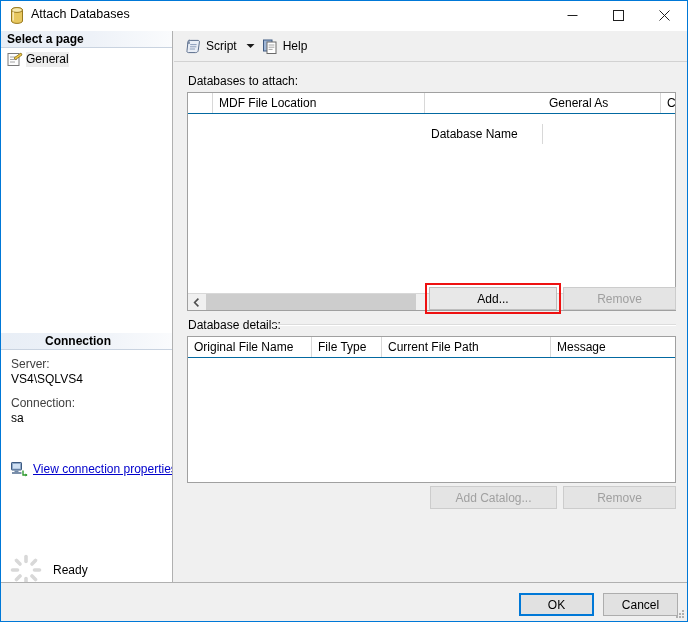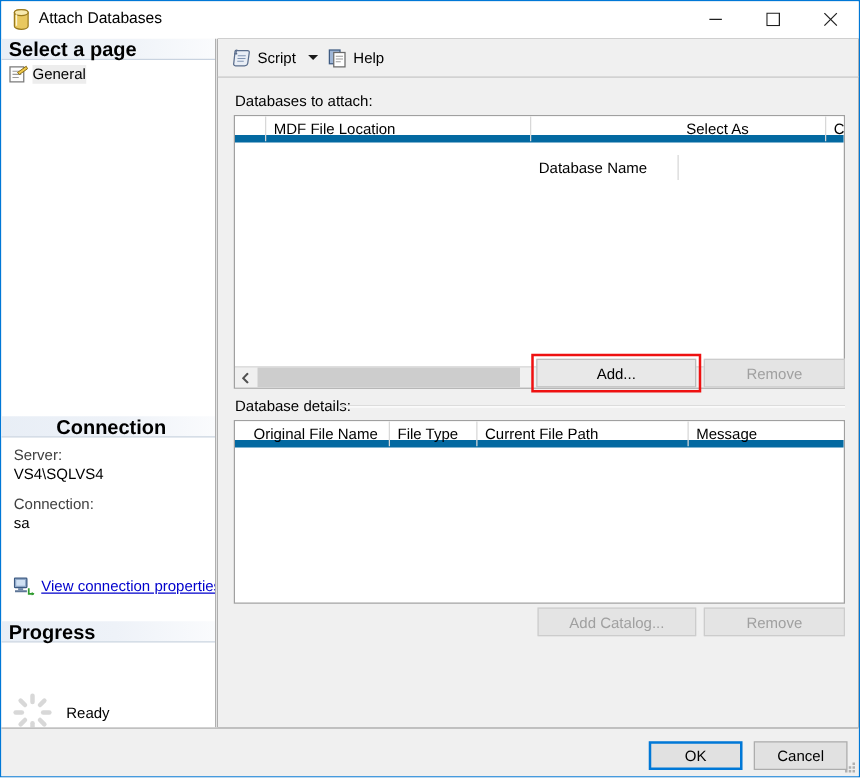--- a/index.html
+++ b/index.html
@@ -58,21 +58,21 @@
     box-sizing: border-box;
     overflow: hidden;
   }
   .side-head {
     position: absolute; left: 0;
     width: 203px; height: 17px;
     background: linear-gradient(to right, #e8eef6 0%, #eef2f8 45%, #ffffff 100%);
     border-bottom: 1px solid #c9d3e0;
     box-sizing: border-box;
     font-weight: bold;
-    font-size: 16px;
+    font-size: 12px;
     color: #000000;
     padding: 1px 0 0 6px;
     white-space: nowrap;
   }
   #side-head-page   { top: 0px; }
   #side-head-conn   { top: 302px; padding-left: 44px; }
   #side-head-prog   { top: 466px; }
 
   #page-item {
     position: absolute; left: 6px; top: 20px;
@@ -172,21 +172,21 @@
     overflow: hidden;
   }
   #grid-attach { left: 13px; top: 30px; width: 489px; height: 219px; }
   #grid-detail { left: 13px; top: 274px; width: 489px; height: 147px; }
 
   .grid-head {
     position: absolute; left: 0; top: 0;
     height: 21px;
     width: 100%;
     background: #ffffff;
-    border-bottom: 6px solid #0369a1;
+    border-bottom: 1px solid #0369a1;
     box-sizing: border-box;
   }
   .gh-cell {
     position: absolute; top: 0;
     height: 20px;
     line-height: 20px;
     font-size: 12px;
     color: #000;
     padding-left: 6px;
     box-sizing: border-box;
@@ -342,21 +342,20 @@
           <rect x="2" y="3" width="7" height="4.6" fill="#cfe0f3"></rect>
           <rect x="3.5" y="9.5" width="4" height="1.6" fill="#6f88a8"></rect>
           <rect x="1" y="11.2" width="9.5" height="1.6" fill="#5d7697"></rect>
           <path d="M12 9.5 L12 14 L16 14" fill="none" stroke="#2f9b2f" stroke-width="1.4"></path>
           <path d="M14.4 12.6 L16.6 14 L14.4 15.4 Z" fill="#2f9b2f"></path>
         </svg>
       </span>
       <span class="cp-link">View connection properties</span>
     </div>
 
-    <div class="side-head" id="side-head-prog">Progress</div>
 
     <div id="progress-block">
       <span id="spinner">
         <svg width="34" height="34" viewBox="0 0 34 34">
           <g stroke="#d8d8d8" stroke-width="3.6" stroke-linecap="round">
             <line x1="17" y1="3.5" x2="17" y2="8.5"></line>
             <line x1="26.5" y1="7.5" x2="23" y2="11"></line>
             <line x1="30.5" y1="17" x2="25.5" y2="17"></line>
             <line x1="26.5" y1="26.5" x2="23" y2="23"></line>
             <line x1="17" y1="30.5" x2="17" y2="25.5"></line>
@@ -406,21 +405,21 @@
 
     <div id="content">
 
       <div class="sec-label" id="lbl-dbs">Databases to attach:</div>
 
       <div class="grid" id="grid-attach">
         <div class="grid-head">
           <div class="gh-cell first" style="left:0; width:25px;"></div>
           <div class="gh-cell" style="left:25px; width:212px;">MDF File Location</div>
           <div class="gh-cell" style="left:237px; width:118px;margin-top:31px;">Database Name</div>
-          <div class="gh-cell" style="left:355px; width:118px;">Select As</div>
+          <div class="gh-cell" style="left:355px; width:118px;">General As</div>
           <div class="gh-cell" style="left:473px; width:30px; border-right:none;">C</div>
         </div>
         <div class="hscroll">
           <div class="hs-arrow left">
             <svg width="7" height="9" viewBox="0 0 7 9">
                 <path d="M5.4 0.6 L1.6 4.5 L5.4 8.4" fill="none" stroke="#505050" stroke-width="1.6"></path>
               </svg>
           </div>
           <div class="hs-thumb" id="hs-thumb-attach" style="left:18px; width:210px;"></div>
           <div class="hs-arrow right">
@@ -433,21 +432,21 @@
 
       <div class="btn" id="btn-add">Add...</div>
       <div id="add-highlight"></div>
       <div class="btn disabled" id="btn-remove">Remove</div>
 
       <div class="sec-label" id="lbl-det">Database details:</div>
       <div id="det-rule"></div>
 
       <div class="grid" id="grid-detail">
         <div class="grid-head">
-          <div class="gh-cell first" style="left:0; width:124px; padding-left:6px;text-align:center;">Original File Name</div>
+          <div class="gh-cell first" style="left:0; width:124px; padding-left:6px;">Original File Name</div>
           <div class="gh-cell" style="left:124px; width:70px;">File Type</div>
           <div class="gh-cell" style="left:194px; width:169px;">Current File Path</div>
           <div class="gh-cell" style="left:363px; width:124px; border-right:none;">Message</div>
         </div>
       </div>
 
       <div class="btn disabled" id="btn-addcat">Add Catalog...</div>
       <div class="btn disabled" id="btn-remove2">Remove</div>
     </div>
   </div>

